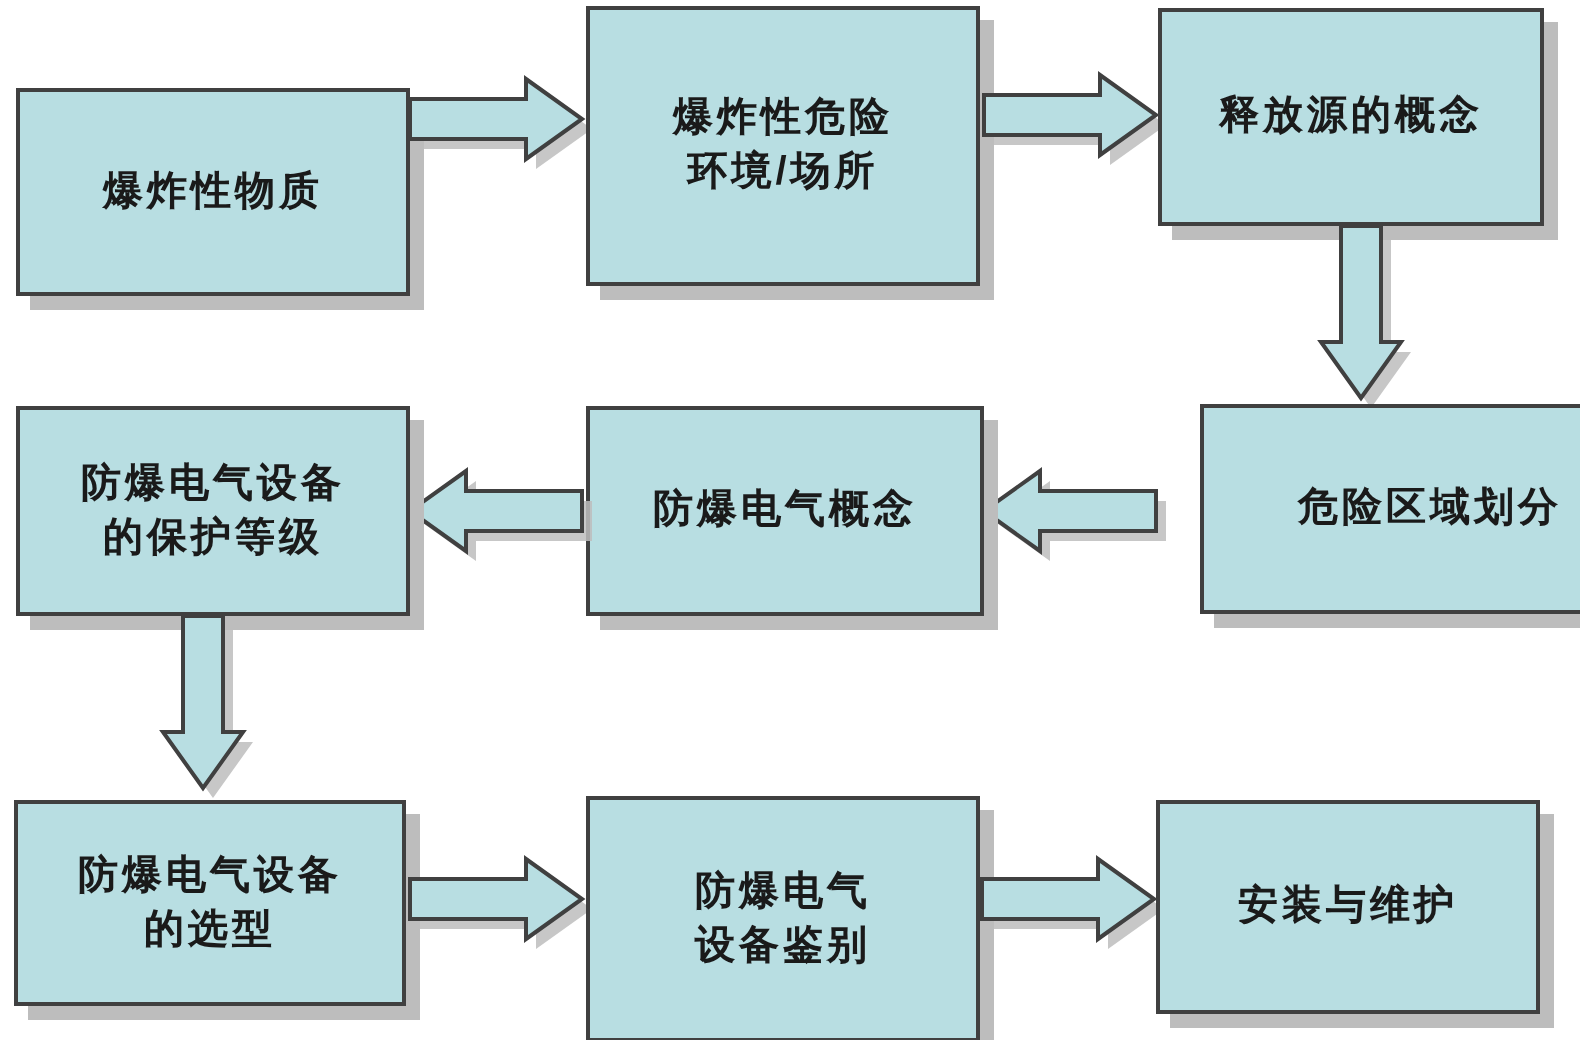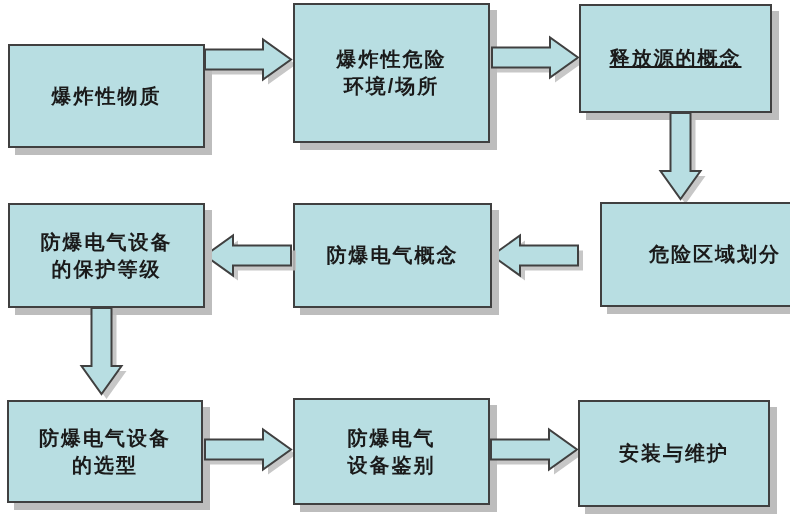--- a/index.html
+++ b/index.html
@@ -60,21 +60,21 @@
   </svg>
 
   <div class="node" style="left:293px; top:3px; width:197px; height:140px;text-align:center;">爆炸性危险
 环境/场所</div>
 
   <svg class="arrow" style="left:491px; top:34px;" width="95" height="48" viewBox="0 0 95 48">
     <polygon class="arrow-shadow" points="1,13.5 59,13.5 59,3.5 87,23.5 59,43.5 59,33.5 1,33.5" transform="translate(5,5)"></polygon>
     <polygon class="arrow-main" points="1,13.5 59,13.5 59,3.5 87,23.5 59,43.5 59,33.5 1,33.5"></polygon>
   </svg>
 
-  <div class="node" style="left:579px; top:4px; width:193px; height:109px;text-decoration:underline;">释放源的概念</div>
+  <div class="node" style="left:579px; top:4px; width:193px; height:109px;">释放源的概念</div>
 
   <svg class="arrow" style="left:657px; top:112px;" width="48" height="95" viewBox="0 0 48 95">
     <polygon class="arrow-shadow" points="13.5,1 13.5,59 3.5,59 23.5,87 43.5,59 33.5,59 33.5,1" transform="translate(5,5)"></polygon>
     <polygon class="arrow-main" points="13.5,1 13.5,59 3.5,59 23.5,87 43.5,59 33.5,59 33.5,1"></polygon>
   </svg>
 
   <div class="node" style="left:600px; top:202px; width:230px; height:105px;">危险区域划分</div>
 
   <svg class="arrow" style="left:484px; top:232px;" width="95" height="48" viewBox="0 0 95 48">
     <polygon class="arrow-shadow" points="94,13.5 36,13.5 36,3.5 8,23.5 36,43.5 36,33.5 94,33.5" transform="translate(5,5)"></polygon>
@@ -97,21 +97,21 @@
   </svg>
 
   <div class="node" style="left:7px; top:400px; width:196px; height:103px;">防爆电气设备
 的选型</div>
 
   <svg class="arrow" style="left:204px; top:426px;" width="95" height="48" viewBox="0 0 95 48">
     <polygon class="arrow-shadow" points="1,13.5 59,13.5 59,3.5 87,23.5 59,43.5 59,33.5 1,33.5" transform="translate(5,5)"></polygon>
     <polygon class="arrow-main" points="1,13.5 59,13.5 59,3.5 87,23.5 59,43.5 59,33.5 1,33.5"></polygon>
   </svg>
 
-  <div class="node" style="left:293px; top:398px; width:197px; height:107px;">防爆电气
+  <div class="node" style="left:293px; top:398px; width:197px; height:123px;">防爆电气
 设备鉴别</div>
 
   <svg class="arrow" style="left:490px; top:426px;" width="95" height="48" viewBox="0 0 95 48">
     <polygon class="arrow-shadow" points="1,13.5 59,13.5 59,3.5 87,23.5 59,43.5 59,33.5 1,33.5" transform="translate(5,5)"></polygon>
     <polygon class="arrow-main" points="1,13.5 59,13.5 59,3.5 87,23.5 59,43.5 59,33.5 1,33.5"></polygon>
   </svg>
 
   <div class="node" style="left:578px; top:400px; width:192px; height:107px;">安装与维护</div>
 
 </div>

